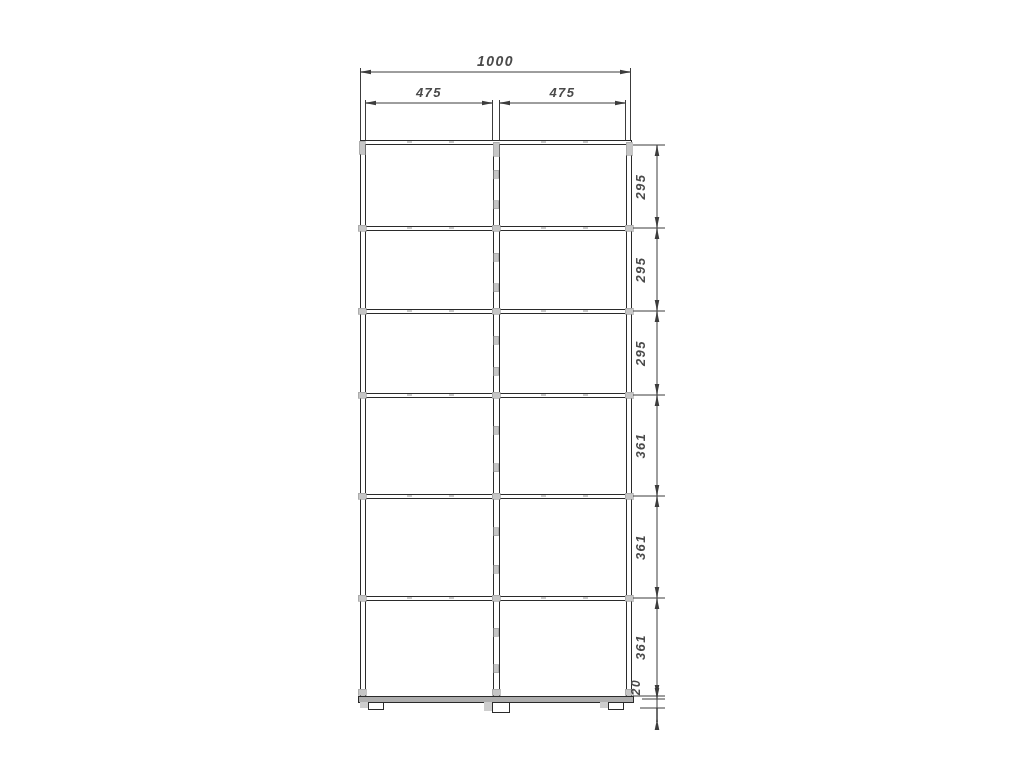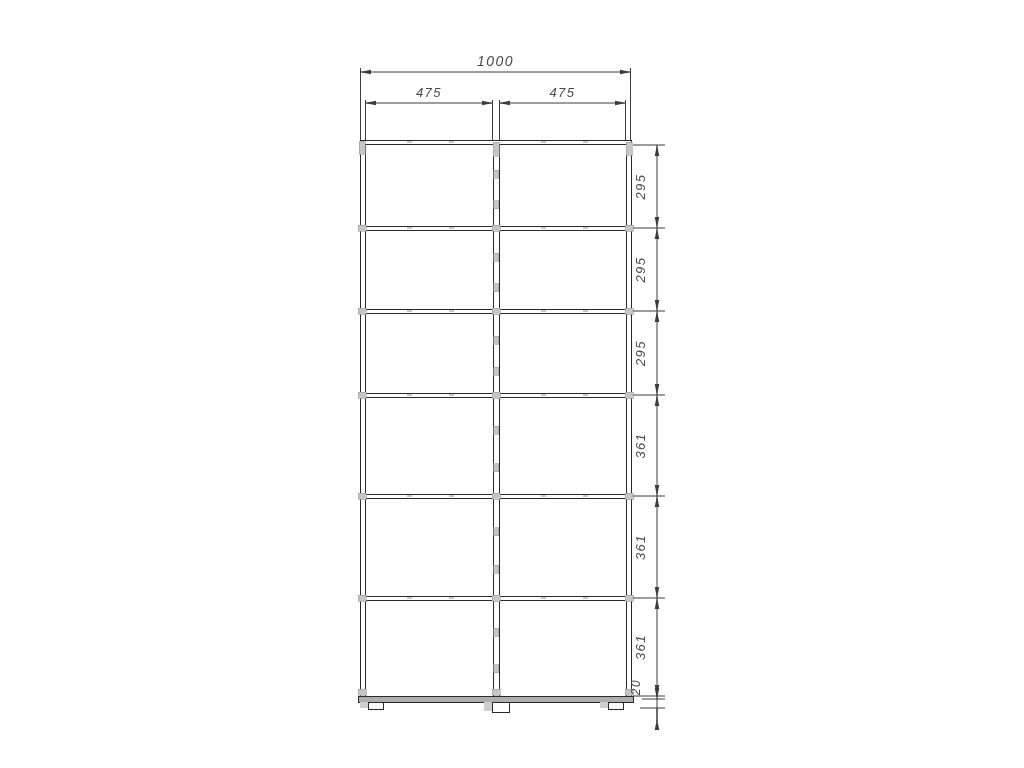--- a/index.html
+++ b/index.html
@@ -3,20 +3,21 @@
 <meta charset="utf-8">
 <style>
   html, body { margin: 0; padding: 0; background: #ffffff; }
   .page {
     position: relative;
     width: 1024px;
     height: 768px;
     background: #ffffff;
     overflow: hidden;
     font-family: "Liberation Sans", sans-serif;
+    font-weight: bold;
   }
   svg text {
     font-family: "Liberation Sans", sans-serif;
     font-style: italic;
     letter-spacing: 1.5px;
   }
 </style>
 </head>
 <body>
 

